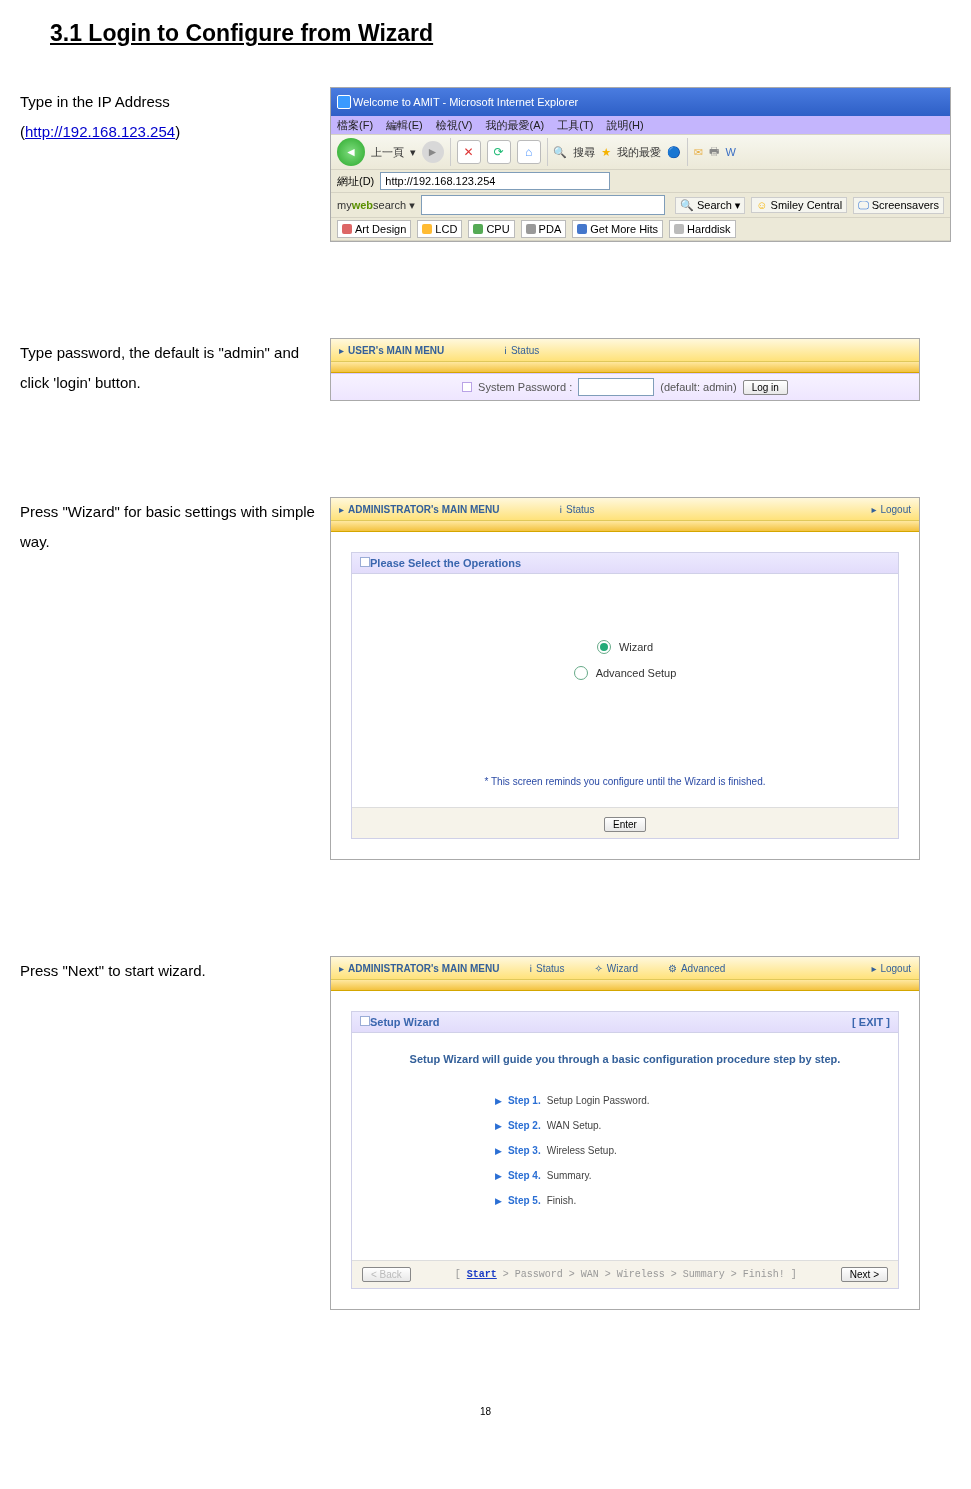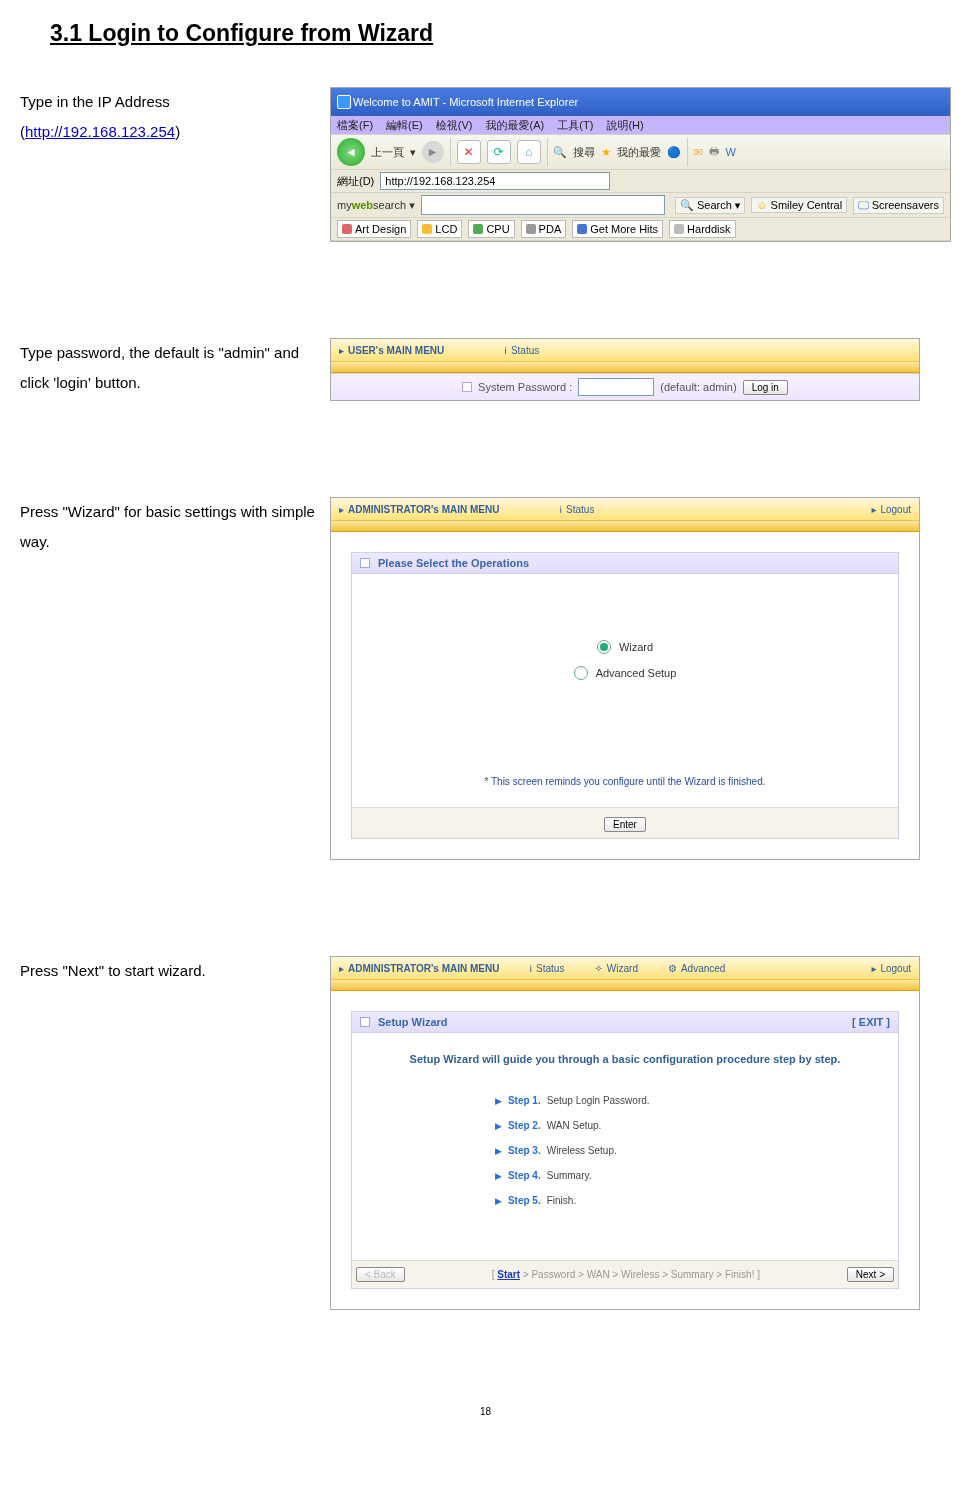--- a/index.html
+++ b/index.html
@@ -121,44 +121,44 @@
     background: linear-gradient(#fff,#e8e8e8); border-radius: 2px;
   }
 
   
   .panel {
     margin: 20px; border: 1px solid #d0d0e8;
   }
   .panel-hd {
     background: linear-gradient(#eceafe,#e2dcfb);
     color: #3a66ae; font-size: 11px; font-weight: bold;
-    padding: 4px 8px; display: flex; align-items: center; gap: 8px;
+    padding: 4px 8px; display: flex; align-items: flex-start; gap: 0;
     border-bottom: 1px solid #d0d0e8;
   }
   .panel-hd .psq { width: 8px; height: 8px; border: 1px solid #9aacd6; background: #fff;}
   .panel-body { background: #fff; padding: 60px 0 20px 0; text-align: center; }
   .radio-row { display: inline-flex; align-items: center; gap: 8px; font-size: 11px; color: #333; margin: 6px 0;}
   .radio { width: 12px; height: 12px; border-radius: 50%; border: 1px solid #6a8; background: #fff; display: inline-block; position: relative;}
   .radio.sel::after { content: ""; position: absolute; inset: 2px; border-radius: 50%; background: #2a7; }
   .reminder { color: #2a4aa5; font-size: 10px; margin-top: 90px;}
   .enterbar { background: #f6f3ea; padding: 6px; text-align: center; border-top: 1px solid #ddd; text-decoration: underline;}
 
   
   .panel-hd .exit { margin-left: auto; font-weight: bold; color: #3a66ae;}
   .wizbody { background: #fff; padding: 20px 0 40px 0; }
   .wizlead { text-align: center; color: #34609a; font-weight: bold; font-size: 11px; margin-bottom: 30px;}
   .steplist { width: 260px; margin: 0 auto; }
   .step { font-size: 10px; color: #444; margin: 14px 0; display: flex; align-items: center; gap: 6px;}
   .step .arr { color: #2b6fd4; font-size: 9px; }
   .step b { color: #2b6fd4; }
   .wizfoot {
-    background: #f6f3ea; padding: 6px 4px; display: flex; align-items: center;
+    background: #f6f3ea; padding: 6px 10px; display: flex; align-items: center;
     border-top: 1px solid #ddd; font-size: 10px; color: #999; gap: 10px;
   }
-  .wizfoot .crumb { flex: 1; text-align: center; }
+  .wizfoot .crumb { flex: 1; text-align: center; font-family: Liberation Mono, monospace; }
   .wizfoot .crumb .cur { color: #1a3cc5; text-decoration: underline; font-weight: bold;}
   .wizfoot button:disabled { color: #bbb; }
 
   .pagenum { text-align: center; font-size: 10px; margin-top: 80px; }
 </style>
 </head>
 <body>
 
 <h2 class="section-title">3.1 Login to Configure from Wizard</h2>
 

